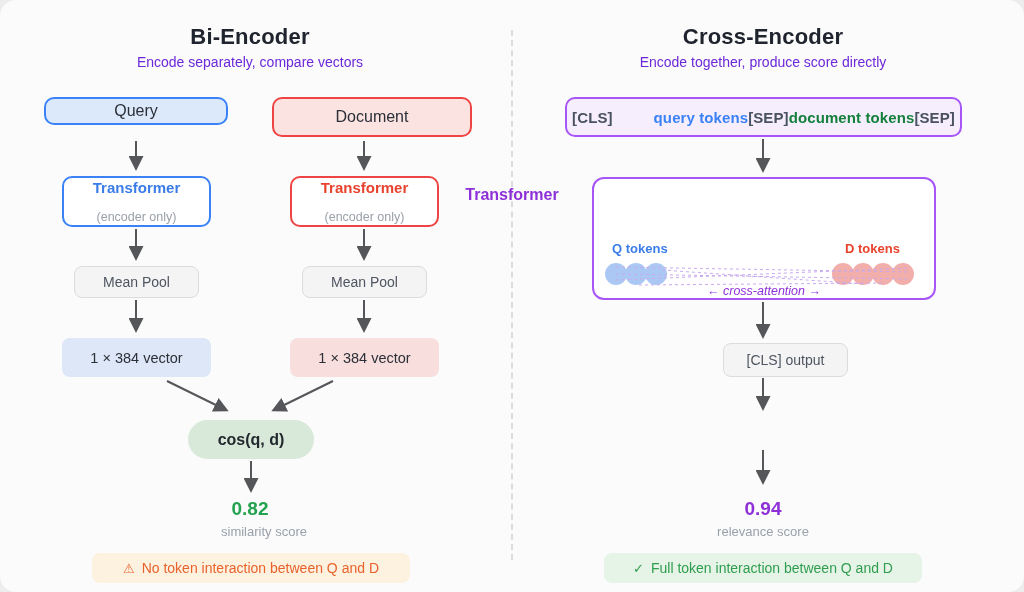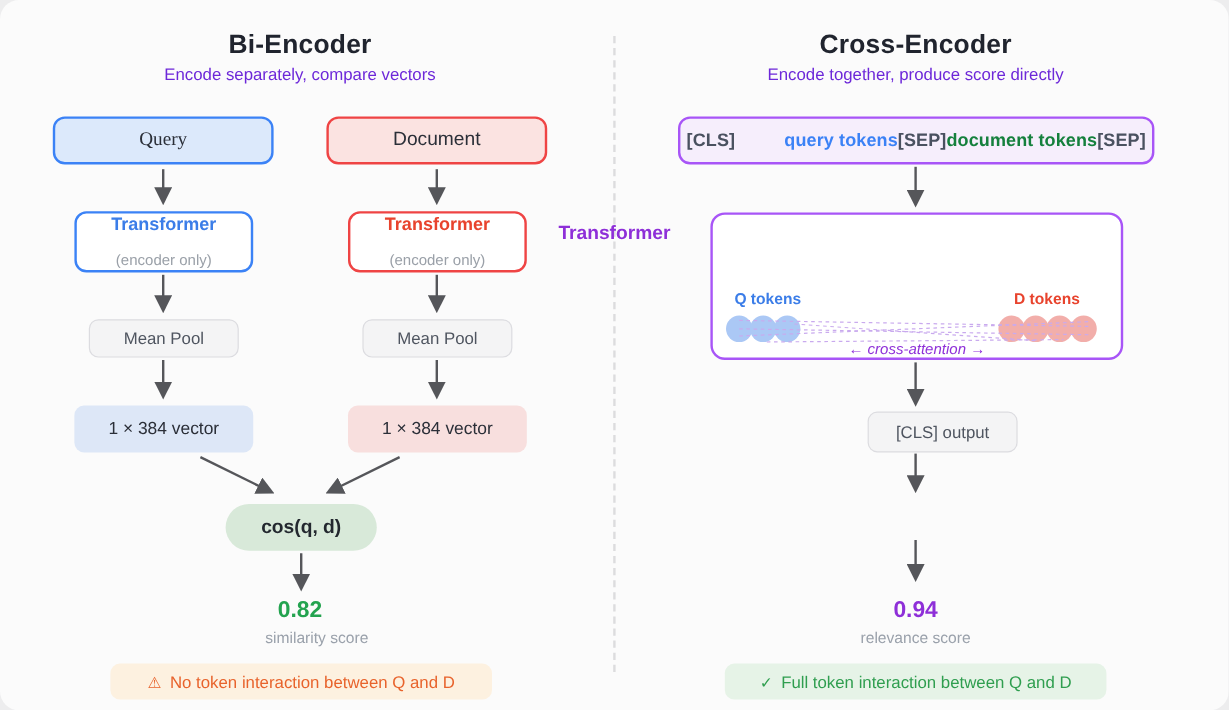--- a/index.html
+++ b/index.html
@@ -8,22 +8,22 @@
   .card { position: absolute; inset: 0; background: #fbfbfb; border-radius: 16px; }
   .overlay { position: absolute; left: 0; top: 0; pointer-events: none; }
 
   .divider { position: absolute; left: 511px; top: 30px; height: 530px; width: 0; border-left: 2px dashed #dcdcde; }
 
   .panel-title { position: absolute; font-size: 22px; font-weight: 700; color: #20242e; text-align: center; letter-spacing: 0.2px; }
   .panel-sub   { position: absolute; font-size: 14px; color: #6d28d9; text-align: center; }
 
   .node { position: absolute; display: flex; flex-direction: column; align-items: center; justify-content: center; text-align: center; border-radius: 10px; }
 
-  .query-box    { left: 44px;  top: 97px; width: 184px; height: 40px; background: #dce9fb; border: 2px solid #3b82f6; font-size: 16px; color: #2b2f38; font-family: Liberation Serif, serif; }
-  .document-box { left: 272px; top: 97px; width: 184px; height: 40px; background: #fbe3e1; border: 2px solid #ef4444; font-size: 16px; color: #2b2f38; }
+  .query-box    { left: 44px;  top: 97px; width: 184px; height: 28px; background: #dce9fb; border: 2px solid #3b82f6; font-size: 16px; color: #2b2f38; }
+  .document-box { left: 272px; top: 97px; width: 200px; height: 40px; background: #fbe3e1; border: 2px solid #ef4444; font-size: 16px; color: #2b2f38; }
 
   .tfm-left  { left: 62px;  top: 176px; width: 149px; height: 51px; background: #ffffff; border: 2px solid #3b82f6; }
   .tfm-right { left: 290px; top: 176px; width: 149px; height: 51px; background: #ffffff; border: 2px solid #ef4444; }
   .tfm-name-blue { font-size: 15px; font-weight: 700; color: #3b7de8; }
   .tfm-name-red  { font-size: 15px; font-weight: 700; color: #e8432d; }
   .tfm-subtext   { font-size: 12.5px; color: #9aa0a8; margin-top: 14px; }
 
   .gray-box { background: #f4f4f5; border: 1px solid #dcdce0; border-radius: 8px; font-size: 14px; color: #4f5560; }
   .meanpool-left  { left: 74px;  top: 266px; width: 125px; height: 32px; }
   .meanpool-right { left: 302px; top: 266px; width: 125px; height: 32px; }

